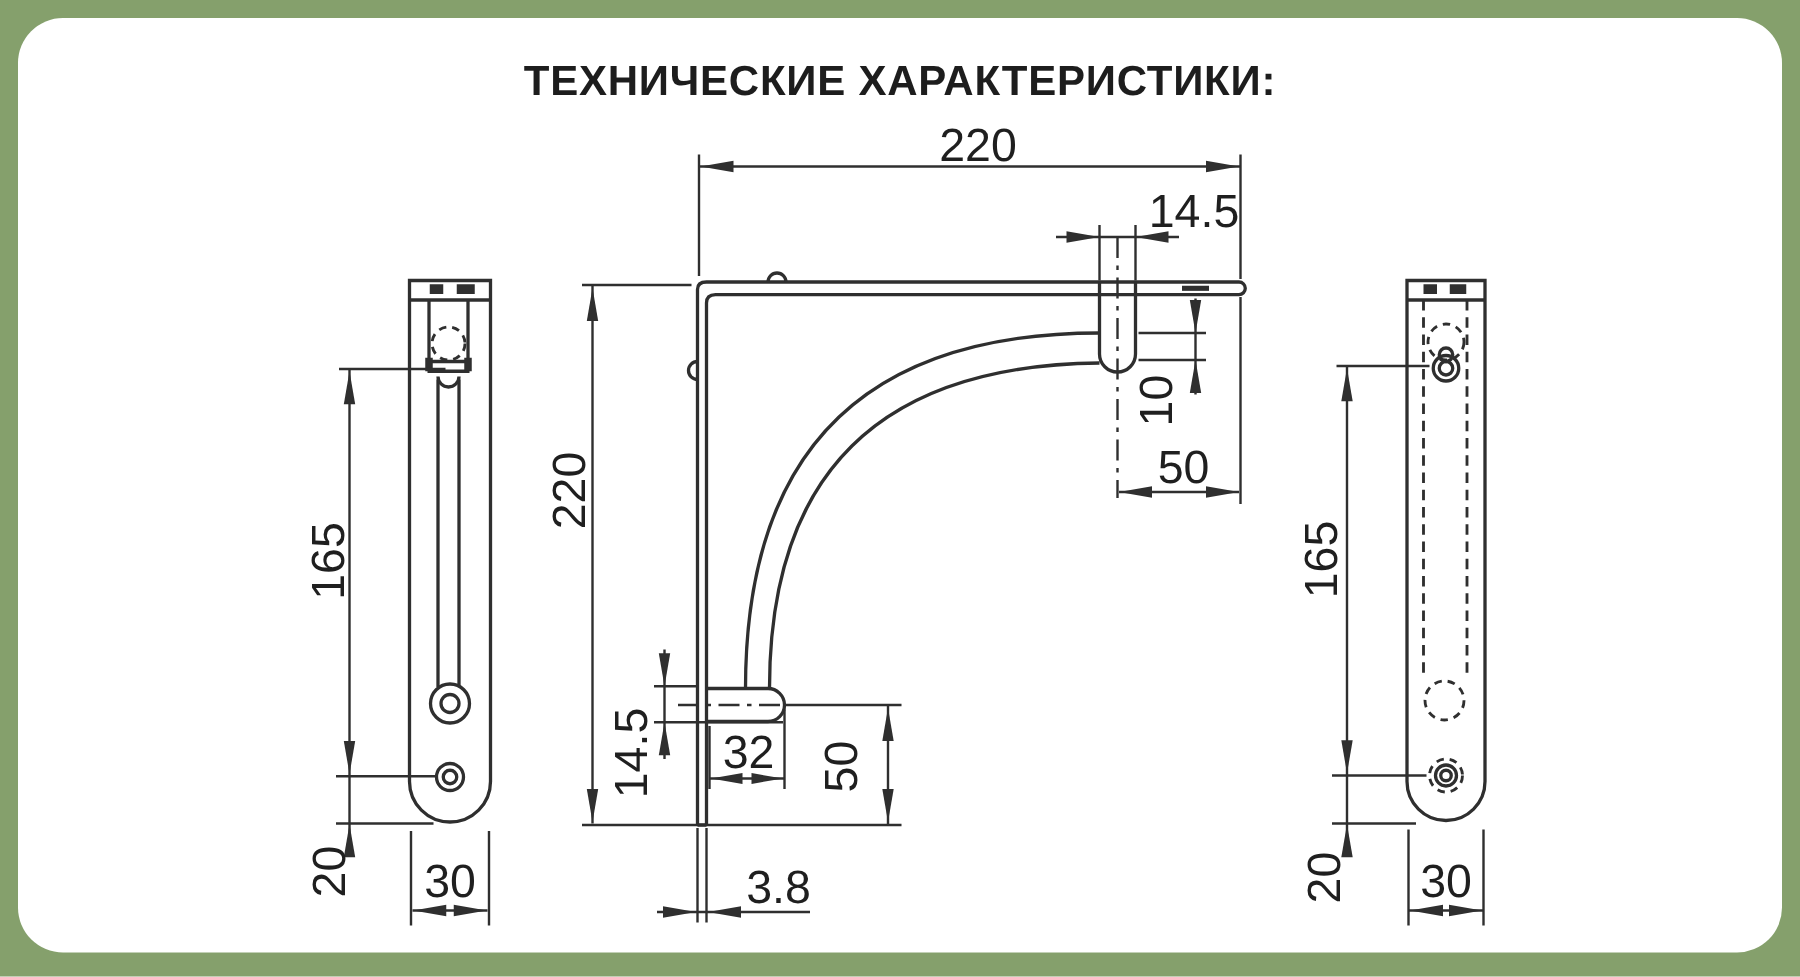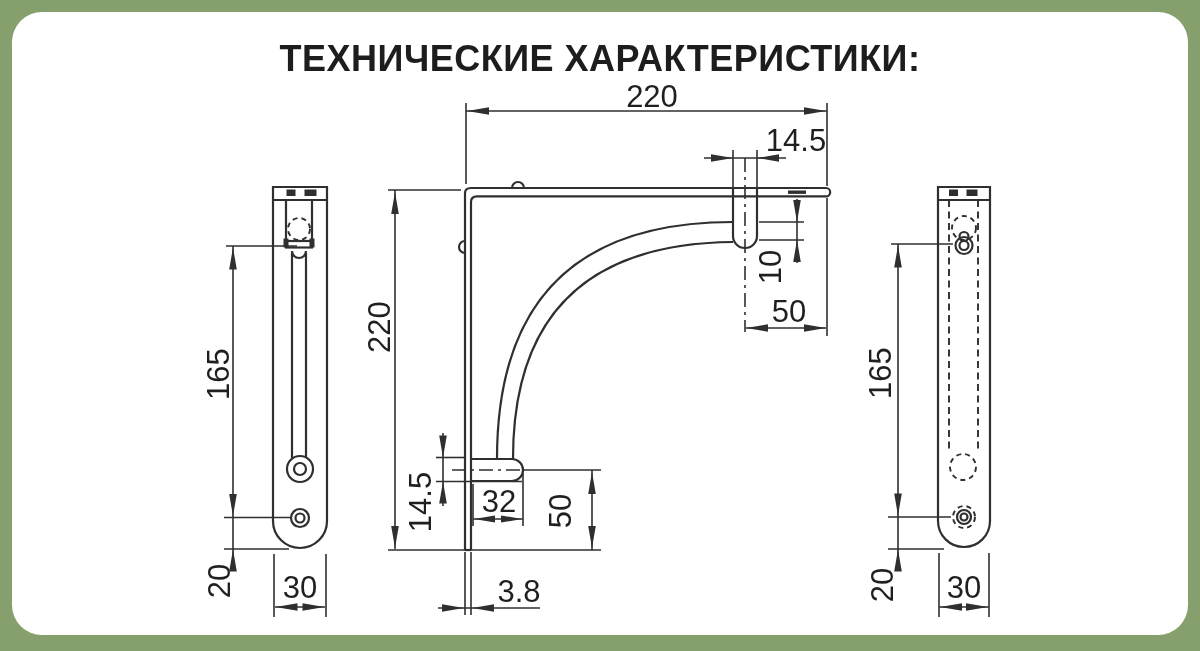--- a/index.html
+++ b/index.html
@@ -9,21 +9,21 @@
     font-family:"Liberation Sans",sans-serif;
     overflow:hidden;
   }
   .card{
     position:absolute;left:12px;top:12px;right:12px;bottom:16px;
     background:#FFFFFF;border-radius:30px;
   }
   .title{
     position:absolute;left:0;right:0;top:38px;
     text-align:center;
-    font-size:36px;font-weight:700;letter-spacing:.5px;
+    font-size:28px;font-weight:700;letter-spacing:.5px;
     color:#1D1D1D;
   }
   svg{position:absolute;left:0;top:0;}
   .ln{stroke:#2F2F2F;stroke-width:2.2;fill:none;}
   .thick{stroke:#2F2F2F;stroke-width:3.4;fill:none;}
   .dim{stroke:#2F2F2F;stroke-width:1.6;fill:none;}
   .hid{stroke:#2F2F2F;stroke-width:1.9;fill:none;stroke-dasharray:7 4.5;}
   .hidc{stroke:#2F2F2F;stroke-width:1.9;fill:none;stroke-dasharray:5 4;}
   .cl{stroke:#2F2F2F;stroke-width:1.6;fill:none;stroke-dasharray:14 5 3 5;}
   .arr{fill:#2F2F2F;stroke:none;}

